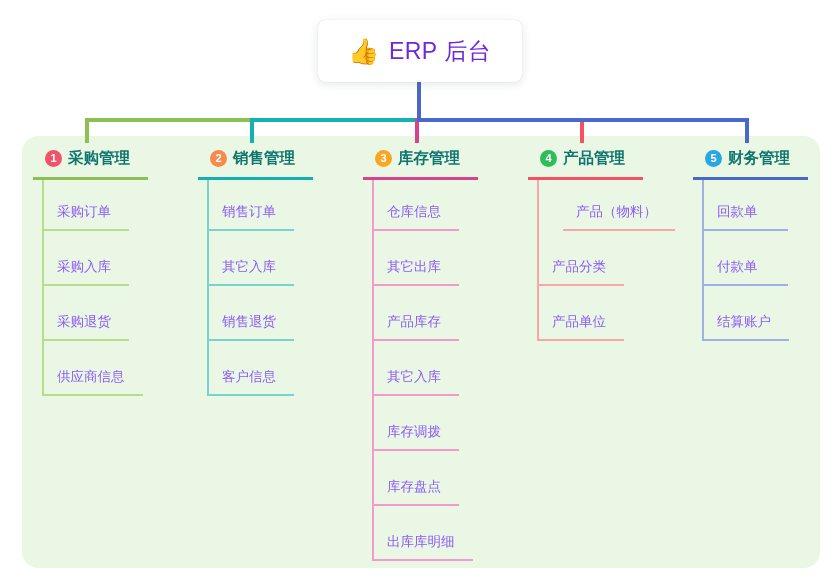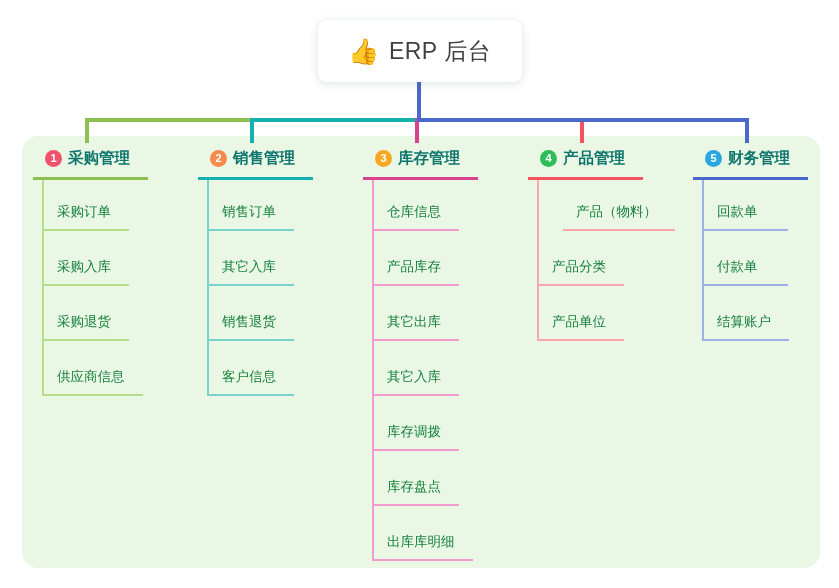--- a/index.html
+++ b/index.html
@@ -10,34 +10,34 @@
   .panel { position: absolute; left: 22px; top: 136px; width: 798px; height: 432px;
     background: #ebf7e5; border-radius: 16px; }
 
   #connectors { position: absolute; left: 0; top: 0; pointer-events: none; }
 
   .root-card { position: absolute; left: 318px; top: 20px; width: 204px; height: 62px;
     background: #ffffff; border-radius: 8px;
     box-shadow: 0 2px 10px rgba(60,70,90,0.14), 0 0 1px rgba(60,70,90,0.18);
     display: flex; align-items: center; justify-content: center; gap: 9px; cursor: default; }
   .root-card .root-icon { font-size: 25px; line-height: 1; }
-  .root-card .root-label { font-size: 23px; color: #404040; font-weight: 500; letter-spacing: 0.5px; }
+  .root-card .root-label { font-size: 23px; color: #6d28d9; font-weight: 500; letter-spacing: 0.5px; }
 
   .branch { position: absolute; }
   .topic { display: inline-flex; align-items: center; gap: 6px; height: 34px;
     min-width: 115px; padding: 0 18px 6px 12px; border-bottom: 3px solid #000; cursor: pointer; }
   .badge { width: 17px; height: 17px; min-width: 17px; border-radius: 50%;
     color: #fff; font-size: 11px; font-weight: bold;
     display: inline-flex; align-items: center; justify-content: center; line-height: 1; }
   .topic-label { font-size: 15.5px; font-weight: 600; color: #0f766e; white-space: nowrap; }
 
   .children { margin-left: 9px; border-left: 2px solid #ccc; }
   .sub { display: flex; align-items: flex-end; height: 55px; width: max-content;
     min-width: 84px; padding: 0 18px 8px 13px; border-bottom: 2px solid #ccc;
-    font-size: 13.5px; color: #15803d; white-space: nowrap; cursor: pointer; }
+    font-size: 13.5px; color: #8b5cf6; white-space: nowrap; cursor: pointer; }
   .sub.first { height: 51px; }
 </style>
 </head>
 <body>
 
 <div id="stage">
   <div class="panel"></div>
   <svg id="connectors" width="839" height="588">
       <path d="M87,143 L87,120 L419,120" stroke="#8cc152" stroke-width="4" fill="none"></path>
       <path d="M252,143 L252,120 L419,120" stroke="#13b2b0" stroke-width="4" fill="none"></path>
@@ -66,22 +66,22 @@
         <div class="sub first" style="border-bottom-color: rgb(122, 210, 205);">销售订单</div>
         <div class="sub" style="border-bottom-color: rgb(122, 210, 205);">其它入库</div>
         <div class="sub" style="border-bottom-color: rgb(122, 210, 205); text-align: right;">销售退货</div>
         <div class="sub" style="border-bottom-color: rgb(122, 210, 205);">客户信息</div>
       </div></div>
     <div class="branch" style="left: 363px; top: 146px;"><div class="topic" style="border-bottom-color: rgb(216, 65, 142);">
         <span class="badge" style="background: rgb(248, 167, 35);">3</span>
         <span class="topic-label">库存管理</span>
       </div><div class="children" style="border-left-color: rgb(242, 154, 202);">
         <div class="sub first" style="border-bottom-color: rgb(242, 154, 202);">仓库信息</div>
+        <div class="sub" style="border-bottom-color: rgb(242, 154, 202);">其它出库</div>
         <div class="sub" style="border-bottom-color: rgb(242, 154, 202);">产品库存</div>
-        <div class="sub" style="border-bottom-color: rgb(242, 154, 202);">其它出库</div>
         <div class="sub" style="border-bottom-color: rgb(242, 154, 202);">其它入库</div>
         <div class="sub" style="border-bottom-color: rgb(242, 154, 202);">库存调拨</div>
         <div class="sub" style="border-bottom-color: rgb(242, 154, 202);">库存盘点</div>
         <div class="sub" style="border-bottom-color: rgb(242, 154, 202);">出库库明细</div>
       </div></div>
     <div class="branch" style="left: 528px; top: 146px;"><div class="topic" style="border-bottom-color: rgb(244, 82, 95);">
         <span class="badge" style="background: rgb(46, 189, 89);">4</span>
         <span class="topic-label">产品管理</span>
       </div><div class="children" style="border-left-color: rgb(249, 165, 169);">
         <div class="sub first" style="border-bottom-color: rgb(249, 165, 169); margin-left: 24px;">产品（物料）</div>

